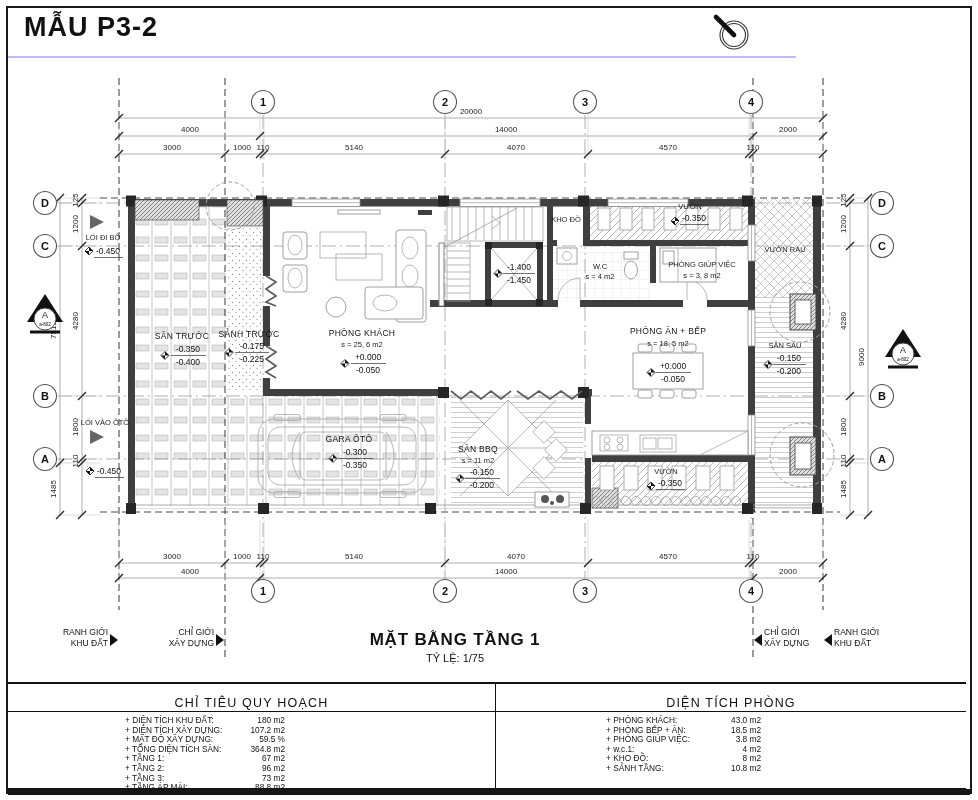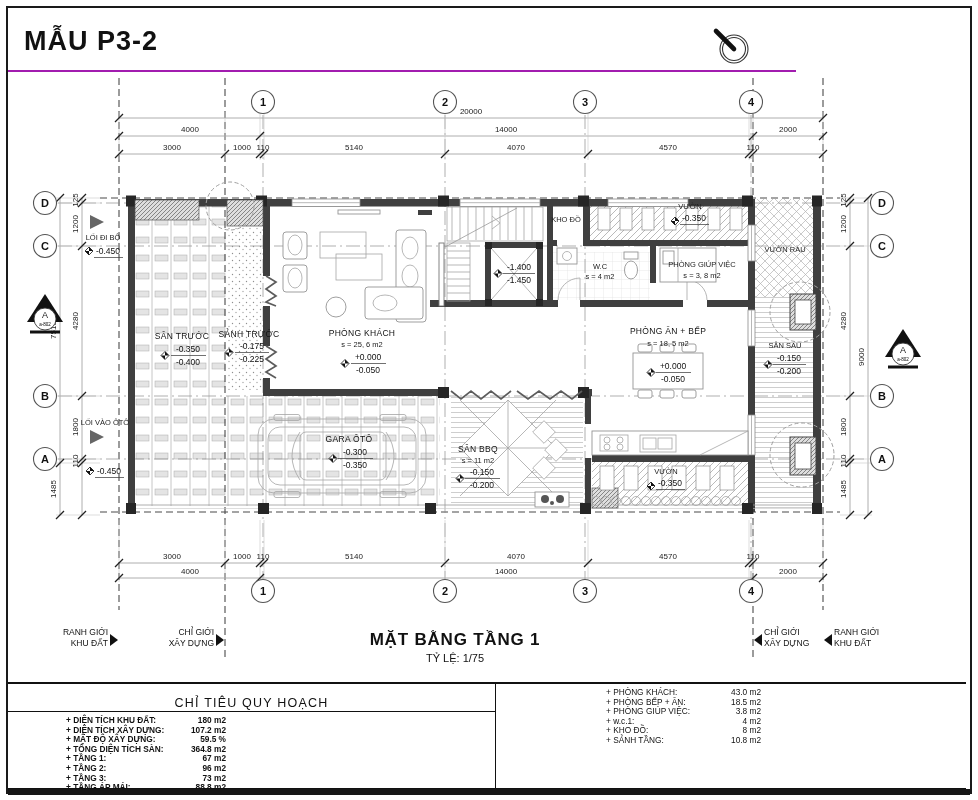--- a/index.html
+++ b/index.html
@@ -1,18 +1,18 @@
 <!DOCTYPE html>
 <html><head>
 <meta charset="utf-8">
 <style>
   html,body{margin:0;padding:0;background:#fff;}
   body{width:978px;height:800px;position:relative;font-family:"Liberation Sans",sans-serif;color:#111;}
   .frame{position:absolute;inset:6px;border:2px solid #1a1a1a;pointer-events:none;}
-  .topband{position:absolute;left:8px;top:16px;width:788px;height:54px;border-bottom:2px solid #a21caf;}
+  .topband{position:absolute;left:8px;top:2px;width:788px;height:54px;border-bottom:2px solid #c4b5fd;}
   .sheet-title{margin:10px 0 0 16px;font-size:27px;font-weight:bold;letter-spacing:1px;}
   .compass{position:absolute;right:40px;top:8px;}
   .planwrap{position:absolute;left:0;top:62px;width:978px;height:620px;}
   svg text{font-family:"Liberation Sans",sans-serif;}
   .dm{font-size:8px;fill:#222;text-anchor:middle;}
   .rm{font-size:8.5px;fill:#111;text-anchor:middle;letter-spacing:.3px;}
   .rs{font-size:7.5px;fill:#222;text-anchor:middle;}
   .lv{font-size:8.5px;fill:#111;text-anchor:middle;}
   .bub{font-size:11px;font-weight:bold;fill:#111;text-anchor:middle;}
   .bl{font-size:8.5px;fill:#111;}
@@ -31,21 +31,21 @@
   .win{fill:#fff;stroke:#8a8a8a;stroke-width:.8;}
   .tree{stroke:#a0a0a0;stroke-width:1;fill:none;stroke-dasharray:4 2.5;}
   
   .tables{position:absolute;left:8px;top:682px;width:958px;height:104px;border-top:2px solid #111;border-bottom:2px solid #111;display:flex;}
   .tbl{position:relative;height:100%;}
   .tbl-left{width:487px;border-right:1.5px solid #111;}
   .tbl-right{flex:1;}
   .tbl-title{height:15px;padding-top:12px;text-align:center;font-size:12.5px;letter-spacing:1.2px;border-bottom:1.5px solid #111;}
   .tbl-body{padding-top:4px;}
   .trow{display:flex;justify-content:space-between;font-size:8.3px;line-height:9.6px;}
-  .tbl-left .trow{margin-left:58px;width:160px;font-weight:bold;}
+  .tbl-left .trow{margin-left:117px;width:160px;}
   .tbl-right .trow{margin-left:110px;width:155px;}
   .tvalue{text-align:right;}
   .botbar{position:absolute;left:8px;top:789px;width:962px;height:6px;background:#161616;}
 </style>
 </head>
 <body>
 
 <div class="frame"></div>
 
 <div class="topband">
@@ -569,20 +569,21 @@
           <span>+ TẦNG 3:</span>
           <span class="tvalue">73 m2</span>
         </div>
       <div class="trow">
           <span>+ TẦNG ÁP MÁI:</span>
           <span class="tvalue">88.8 m2</span>
         </div>
     </div>
   </div>
   <div class="tbl tbl-right">
+    <div class="tbl-title">DIỆN TÍCH PHÒNG</div>
     <div class="tbl-body">
       <div class="trow">
           <span>+ PHÒNG KHÁCH:</span>
           <span class="tvalue">43.0 m2</span>
         </div>
       <div class="trow">
           <span>+ PHÒNG BẾP + ĂN:</span>
           <span class="tvalue">18.5 m2</span>
         </div>
       <div class="trow">

